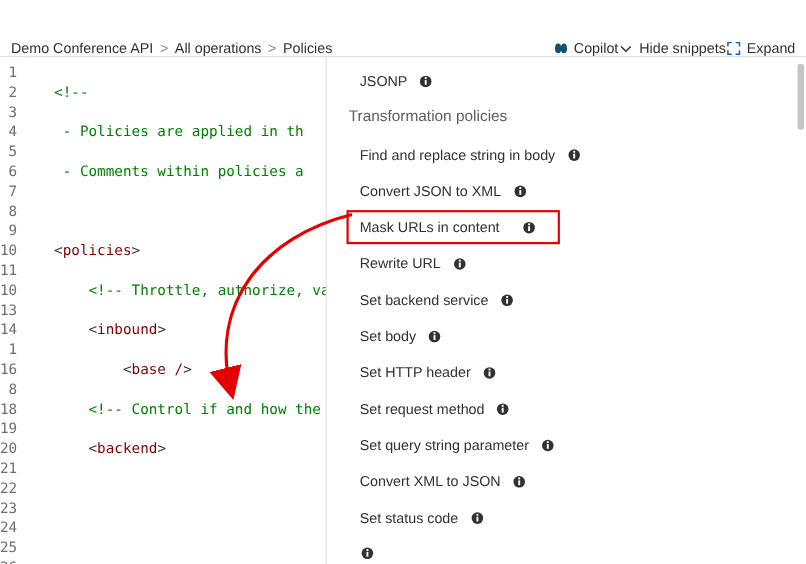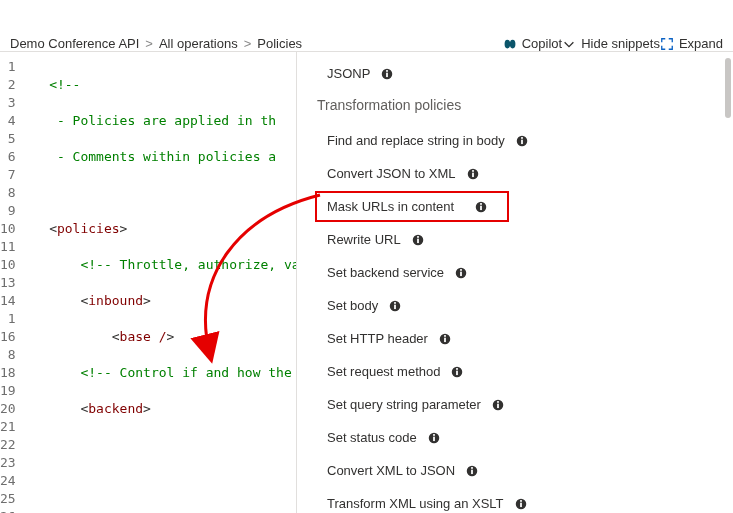--- a/index.html
+++ b/index.html
@@ -300,41 +300,40 @@
       <span>Set query string parameter</span>
       <span class="info-icon">
           <svg viewBox="0 0 16 16">
             <circle cx="8" cy="8" r="6" fill="#323130"></circle>
             <rect x="7" y="6.5" width="2" height="5" fill="#fff"></rect>
             <rect x="7" y="3.5" width="2" height="2" fill="#fff"></rect>
           </svg>
         </span>
     </div>
     <div class="policy-item">
+      <span>Convert XML to JSON</span>
+      <span class="info-icon">
+          <svg viewBox="0 0 16 16">
+            <circle cx="8" cy="8" r="6" fill="#323130"></circle>
+            <rect x="7" y="6.5" width="2" height="5" fill="#fff"></rect>
+            <rect x="7" y="3.5" width="2" height="2" fill="#fff"></rect>
+          </svg>
+        </span>
+    </div>
+    <div class="policy-item">
       <span>Set status code</span>
       <span class="info-icon">
           <svg viewBox="0 0 16 16">
             <circle cx="8" cy="8" r="6" fill="#323130"></circle>
             <rect x="7" y="6.5" width="2" height="5" fill="#fff"></rect>
             <rect x="7" y="3.5" width="2" height="2" fill="#fff"></rect>
           </svg>
         </span>
     </div>
     <div class="policy-item">
-      <span>Convert XML to JSON</span>
-      <span class="info-icon">
-          <svg viewBox="0 0 16 16">
-            <circle cx="8" cy="8" r="6" fill="#323130"></circle>
-            <rect x="7" y="6.5" width="2" height="5" fill="#fff"></rect>
-            <rect x="7" y="3.5" width="2" height="2" fill="#fff"></rect>
-          </svg>
-        </span>
-    </div>
-    <div class="policy-item">
-      <span>Transform XML using an XSLT</span>
       <span class="info-icon">
           <svg viewBox="0 0 16 16">
             <circle cx="8" cy="8" r="6" fill="#323130"></circle>
             <rect x="7" y="6.5" width="2" height="5" fill="#fff"></rect>
             <rect x="7" y="3.5" width="2" height="2" fill="#fff"></rect>
           </svg>
         </span>
     </div>
   </div>
 </div>

